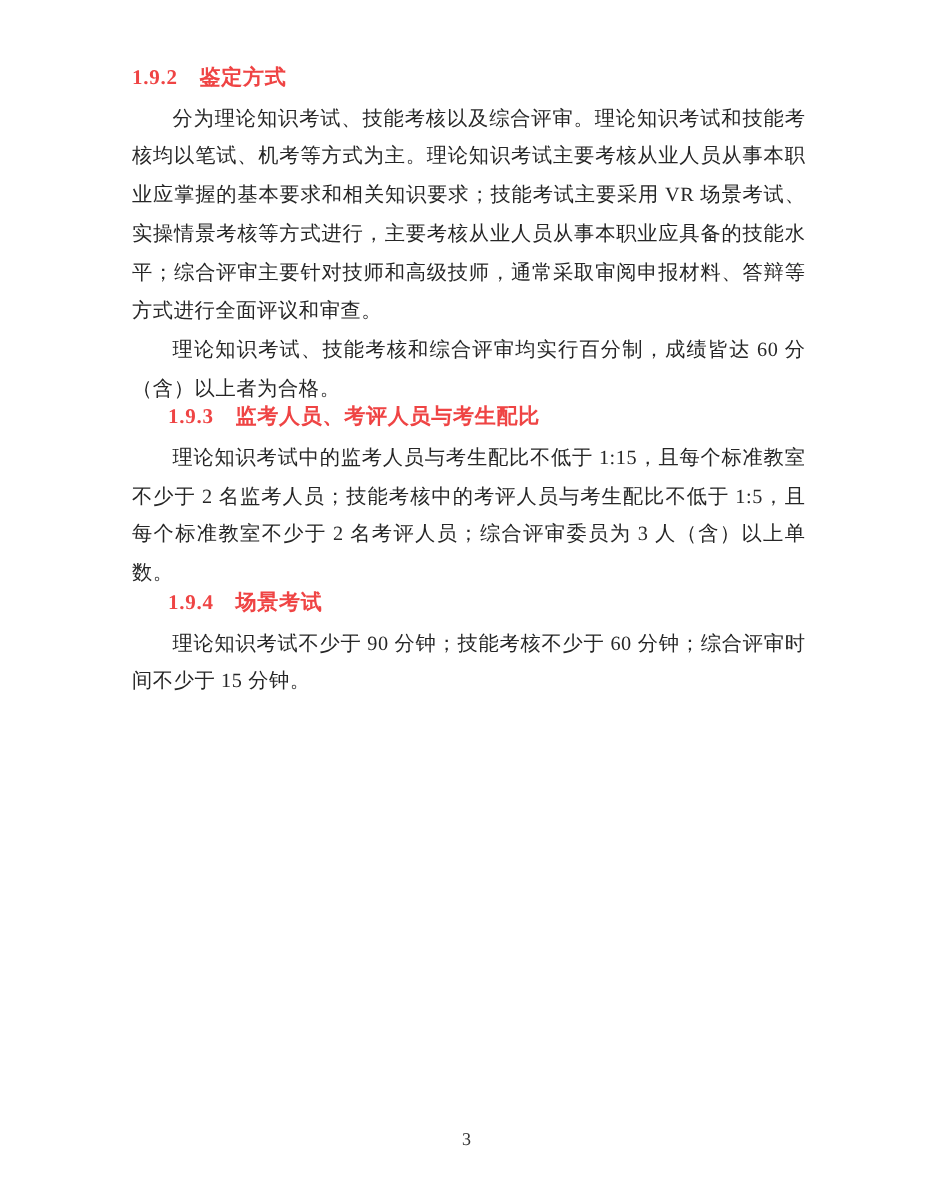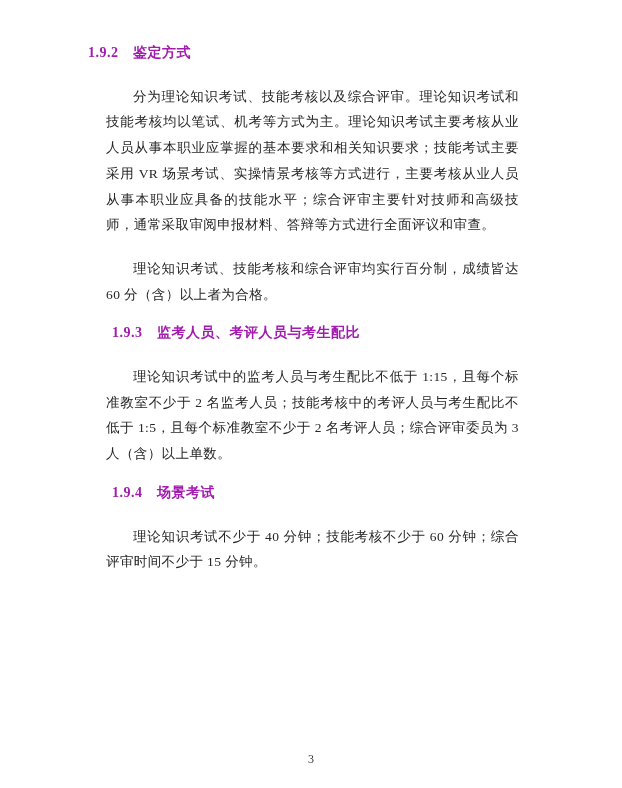--- a/index.html
+++ b/index.html
@@ -21,29 +21,29 @@
     left: 88px;
     top: 40px;
     width: 449px;
   }
   .sec h2 {
     font-size: 14px;
     font-weight: bold;
     margin: 0;
     line-height: 25.7px;
     letter-spacing: 0.5px;
-    color: #a21caf;
+    color: #ef4444;
   }
   .sec + .sec h2 {
     margin-top: -5px;
     margin-left: 24px;
   }
   .sec p {
     font-size: 13.5px;
-    margin: 18px;
+    margin: 0;
     line-height: 25.7px;
     letter-spacing: 0.4px;
     text-align: justify;
     text-indent: 2em;
     color: #262626;
   }
   .footer {
     position: absolute;
     left: 0;
     right: 0;
@@ -66,21 +66,21 @@
       <p>理论知识考试、技能考核和综合评审均实行百分制，成绩皆达 60 分（含）以上者为合格。</p>
     </section>
 
     <section class="sec">
       <h2>1.9.3　监考人员、考评人员与考生配比</h2>
       <p>理论知识考试中的监考人员与考生配比不低于 1:15，且每个标准教室不少于 2 名监考人员；技能考核中的考评人员与考生配比不低于 1:5，且每个标准教室不少于 2 名考评人员；综合评审委员为 3 人（含）以上单数。</p>
     </section>
 
     <section class="sec">
       <h2>1.9.4　场景考试</h2>
-      <p>理论知识考试不少于 40 分钟；技能考核不少于 60 分钟；综合评审时间不少于 15 分钟。</p>
+      <p>理论知识考试不少于 90 分钟；技能考核不少于 60 分钟；综合评审时间不少于 15 分钟。</p>
     </section>
 
 
   </div>
 
   <div class="footer">
     <span>3</span>
   </div>
 </div>
 

